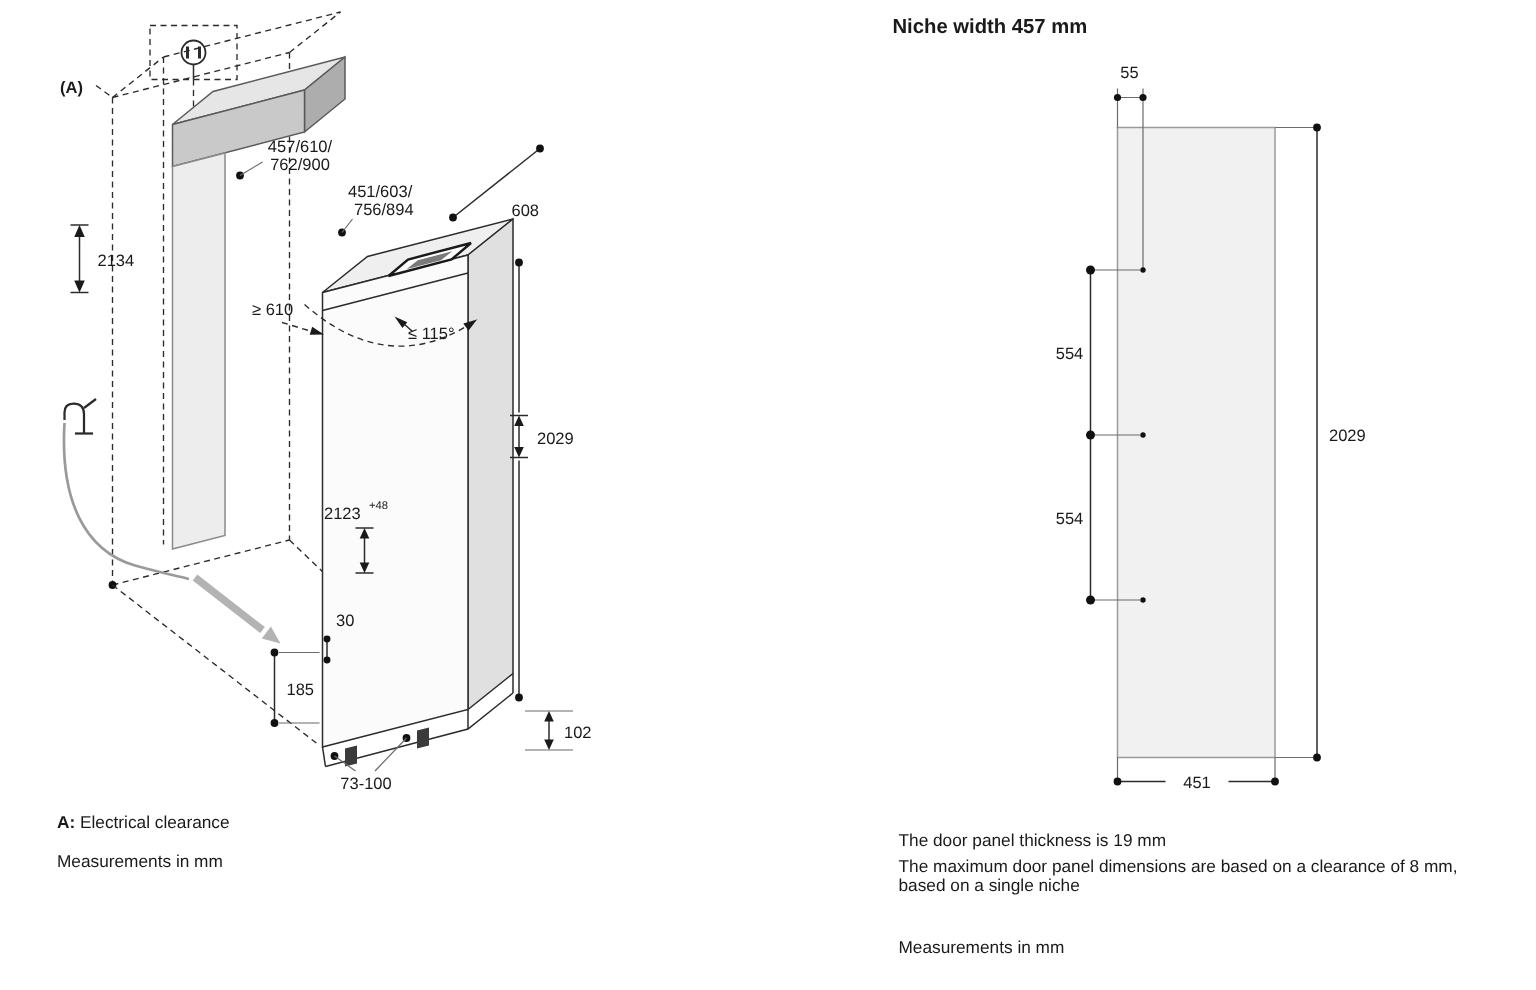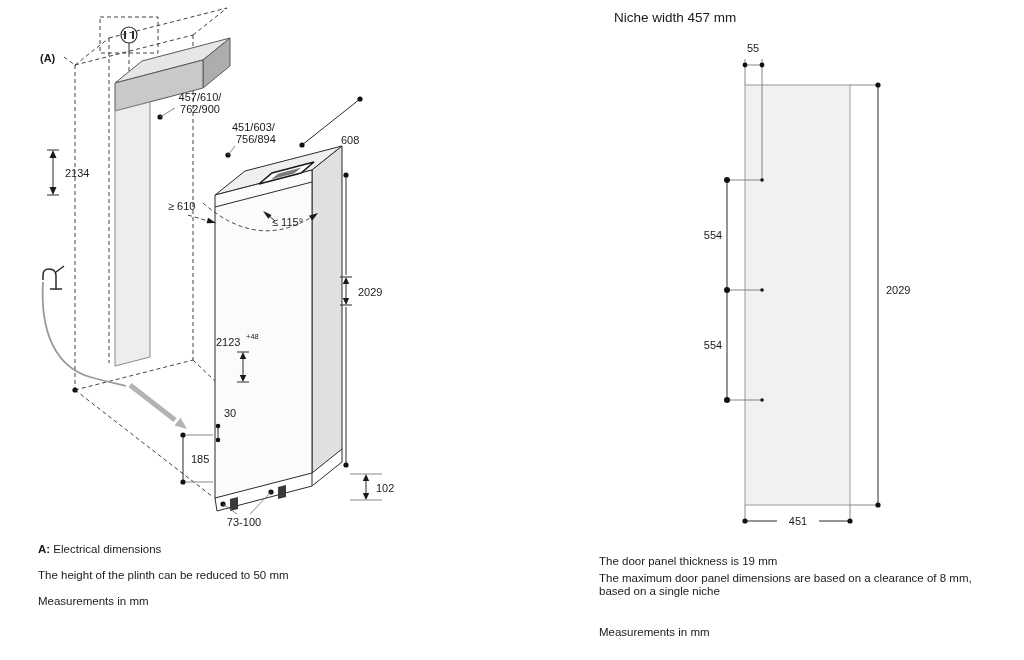--- a/index.html
+++ b/index.html
@@ -6,21 +6,21 @@
   .page{position:relative;width:1024px;height:660px;background:#ffffff;overflow:hidden;
         font-family:"Liberation Sans","DejaVu Sans",sans-serif;color:#1a1a1a;}
   svg{position:absolute;}
   .ln{stroke:#2b2b2b;stroke-width:1;fill:none;}
   .lnthin{stroke:#6b6b6b;stroke-width:0.8;fill:none;}
   .dash{stroke:#2b2b2b;stroke-width:0.9;fill:none;stroke-dasharray:4 3;}
   .dot{fill:#111;}
   .tri{fill:#1a1a1a;}
   .lbl{font-family:"Liberation Sans","DejaVu Sans",sans-serif;font-size:11px;fill:#1a1a1a;}
   .lbl-sup{font-family:"Liberation Sans","DejaVu Sans",sans-serif;font-size:7.5px;fill:#1a1a1a;}
-  .fig-title{position:absolute;left:614px;top:10px;font-size:13.5px;font-weight:normal;}
+  .fig-title{position:absolute;left:595px;top:10px;font-size:13.5px;font-weight:bold;}
   .notes{position:absolute;font-size:11.5px;line-height:13px;}
   .notes p{margin:0 0 13px 0;}
   .notes-left{left:38px;top:543px;max-width:440px;}
   .notes-right{left:595px;top:551px;max-width:412px;}
   .notes-right p{margin:4px;}
   .notes-right p.units{margin-top:28px;}
   .bold{font-weight:bold;}
 </style>
 </head>
 <body>
@@ -190,23 +190,22 @@
       <circle class="dot" cx="251" cy="487" r="2.6"></circle>
       <line class="lnthin" x1="203" y1="499" x2="217" y2="509"></line>
       <line class="lnthin" x1="251" y1="487" x2="230" y2="509"></line>
       <text class="lbl" text-anchor="middle" x="224" y="521">73-100</text>
     </g>
   </svg>
 
   <div class="notes notes-left">
     <p>
       <span class="bold">A:</span>
-      <span>Electrical dimensions</span>
+      <span>Electrical clearance</span>
     </p>
-    <p>The height of the plinth can be reduced to 50 mm</p>
     <p>Measurements in mm</p>
   </div>
 
   <div class="fig-title">Niche width 457 mm</div>
 
   <svg width="434" height="545" viewBox="0 0 434 545" style="left:580px;top:5px;">
 
     <rect x="165" y="80" width="105" height="420" fill="#f1f1f1" stroke="#9a9a9a" stroke-width="1"></rect>
 
     <g>

